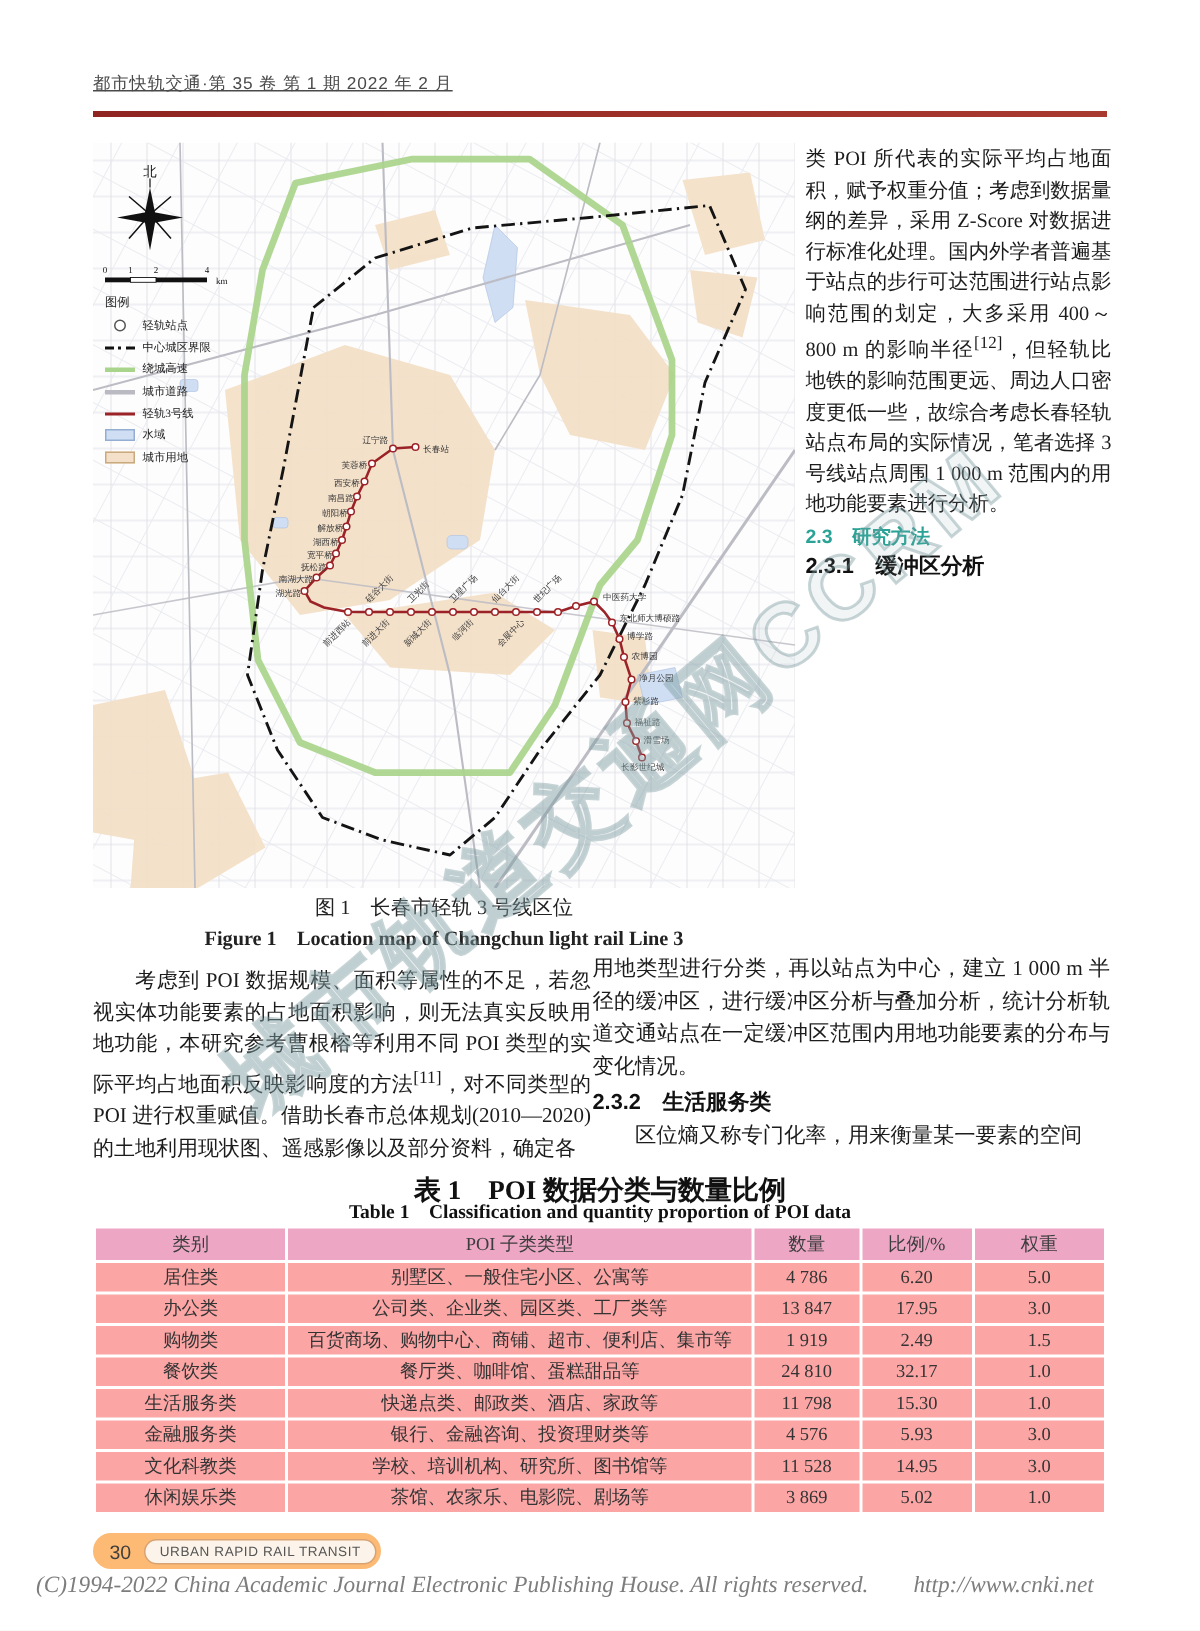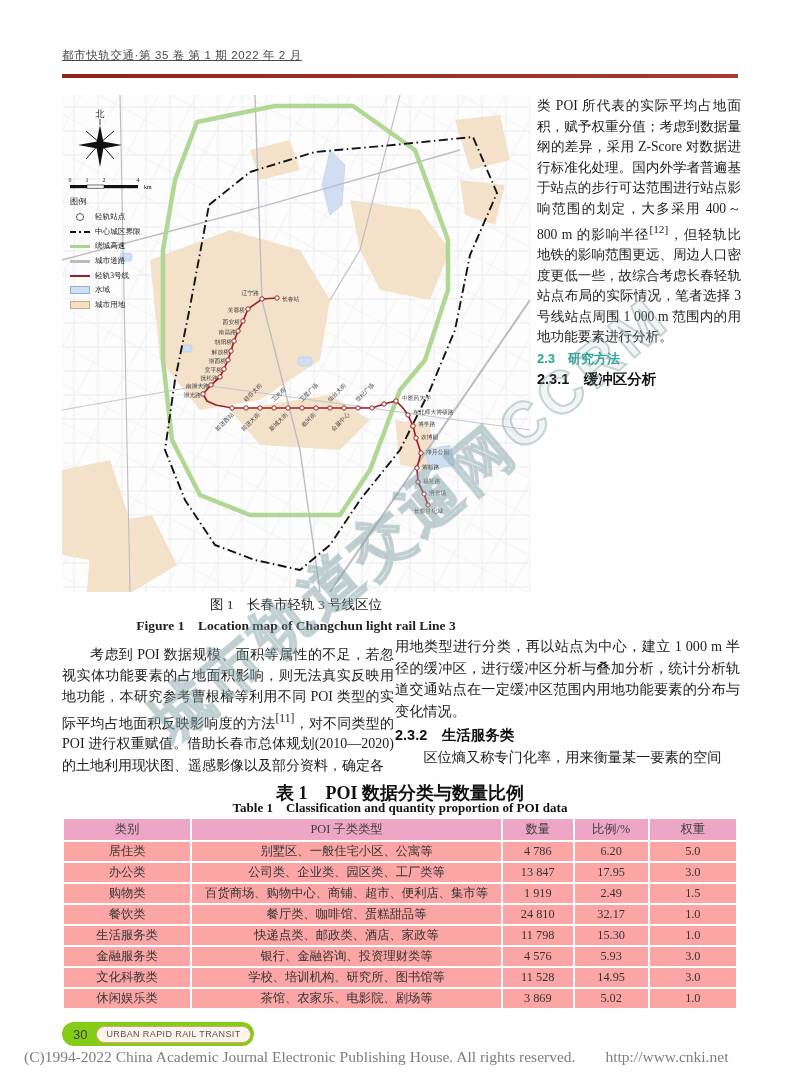--- a/index.html
+++ b/index.html
@@ -53,27 +53,27 @@
                     font-weight:bold; font-size:18px; color:#111; }
   .table-title-en { position:absolute; left:62px; top:799px; width:676px; text-align:center;
                     font-weight:bold; font-size:13px; color:#111; }
   .poi-table { position:absolute; left:62px; top:817px; width:676px; border-collapse:separate;
                border-spacing:2px; font-size:12.3px; }
   .poi-table td { text-align:center; vertical-align:middle; padding:0 2px; }
   .poi-table thead td { background:#eda7c5; height:21px; color:#3c3c3c; }
   .poi-table tbody td { background:#fca5a5; height:19px; color:#343434; }
 
   .footer-badge { position:absolute; left:62px; top:1022px; height:24px; display:inline-flex;
-                  align-items:center; background:#84cc16; border-radius:12px; padding:0 3px 0 11px; }
+                  align-items:center; background:#fdba74; border-radius:12px; padding:0 3px 0 11px; }
   .page-num { font-family:"Liberation Sans", sans-serif; font-size:13px; color:#3f3f3f; margin-right:9px; }
   .badge-pill { background:#fcf4ea; border:1px solid #d9a272; border-radius:11px; padding:2.5px 9px;
                 font-family:"Liberation Sans", sans-serif; font-size:9px; color:#555;
                 letter-spacing:0.4px; white-space:nowrap; }
   .copyright { position:absolute; left:24px; top:1048px; width:766px; font-size:15.5px; color:#7d7d7d;
-               display:flex; white-space:nowrap; }
+               display:flex; white-space:nowrap;font-style:italic; }
   .copyright .cnki-url { margin-left:30px; color:#7d7d7d; text-decoration:none; }
 
   .watermark { position:absolute; left:60px; top:480px; width:700px; text-align:center;
                transform:rotate(-40deg); font-family:"Liberation Sans", sans-serif; font-size:60px;
                font-weight:bold; letter-spacing:5px; white-space:nowrap; color:rgba(150,175,180,0.12);
                -webkit-text-stroke:2px rgba(125,155,160,0.42); pointer-events:none; z-index:6; }
 </style>
 </head>
 <body>
 

